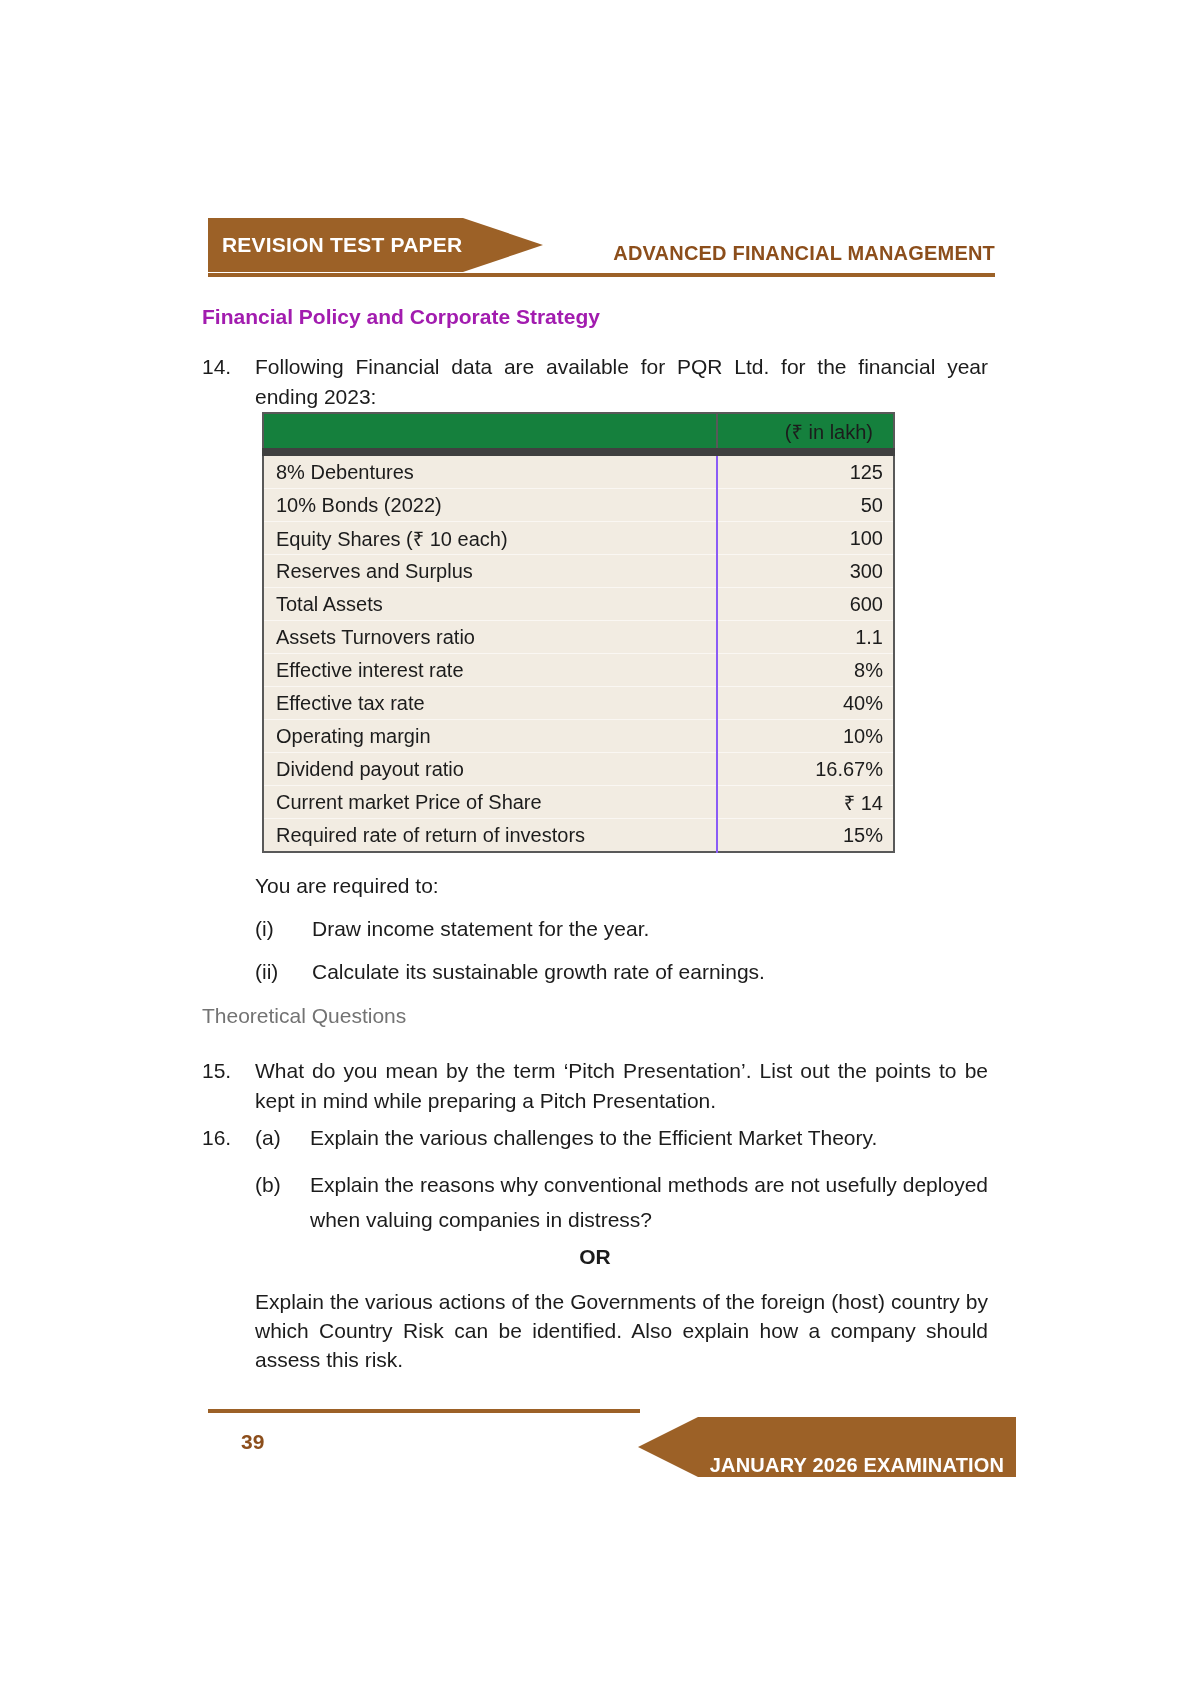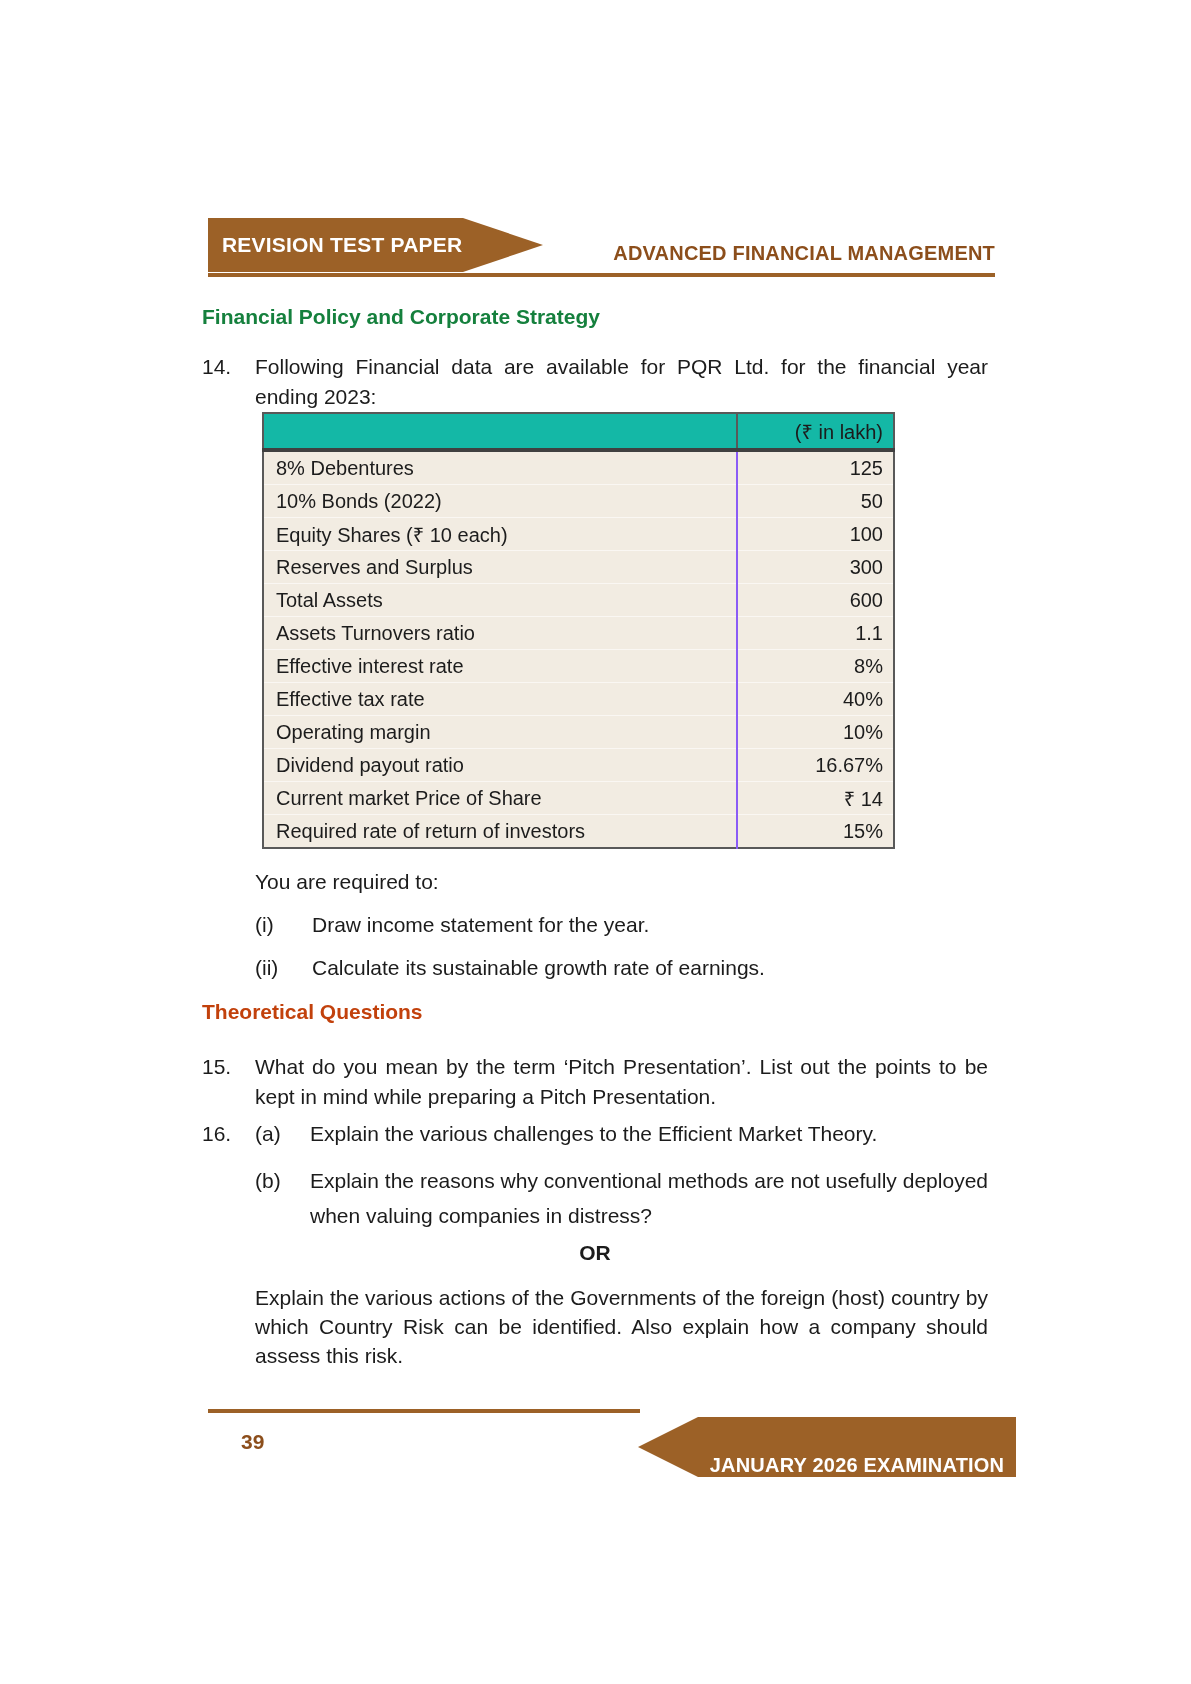--- a/index.html
+++ b/index.html
@@ -19,46 +19,46 @@
     border-left:80px solid #9C6127;
   }
   .hdr-banner .blabel{color:#ffffff;font-weight:bold;font-size:21px;white-space:nowrap;letter-spacing:.2px;}
   .hdr-title{
     position:absolute;top:242px;right:196px;font-size:20px;font-weight:bold;
     color:#8C4E1B;letter-spacing:.2px;white-space:nowrap;
   }
   .hdr-rule{position:absolute;left:208px;top:273px;width:787px;height:4px;background:#9C6127;}
   
   .content{position:absolute;left:202px;top:305px;width:786px;font-size:21px;}
-  .sec-heading{font-size:21px;font-weight:bold;color:#15803d;line-height:24px;margin:0 0 23px 0;}
+  .sec-heading{font-size:21px;font-weight:bold;color:#a21caf;line-height:24px;margin:0 0 23px 0;}
   .qrow{display:flex;}
   .qnum{flex:0 0 53px;}
   .qsub{flex:0 0 55px;}
   .qtext{flex:1;}
   .just{text-align:justify;}
   .q14{line-height:30px;}
   
   table.data{
     border-collapse:collapse;margin:0 0 0 60px;width:633px;
     background:#F2ECE2;border:2px solid #595959;font-size:20px;color:#1c1c1c;
   }
   table.data th{
-    background:#14b8a6;height:34px;font-weight:normal;
-    border-bottom:4px solid #404040;padding:0 10px;
+    background:#15803d;height:34px;font-weight:normal;
+    border-bottom:8px solid #404040;padding:0 20px;
   }
   table.data th.unit{text-align:right;border-left:2px solid #595959;}
   table.data td{height:32px;border-bottom:1px solid rgba(255,255,255,0.6);margin-left:36px;}
   table.data td.lbl{padding:0 10px 0 12px;text-align:left;}
   table.data td.val{padding:0 10px;text-align:right;border-left:2px solid #8b5cf6;}
   table.data tr:last-child td{border-bottom:none;}
   
   .intro{margin:20px 0 0 53px;line-height:26px;}
   .req-item{display:flex;margin:17px 0 0 53px;line-height:26px;}
   .req-item .marker{flex:0 0 57px;}
-  .theo-heading{font-size:21px;font-weight:bold;color:#c2410c;line-height:24px;margin:19px 0 0 0;}
+  .theo-heading{font-size:21px;font-weight:normal;color:#737373;line-height:24px;margin:19px 0 0 0;}
   .q15{margin-top:28px;line-height:30px;}
   .q16a{margin-top:9px;line-height:26px;}
   .q16b{margin-top:16px;line-height:35px;}
   .or-label{margin-top:7px;text-align:center;font-weight:bold;line-height:26px;}
   .or-para{margin:17px 0 0 53px;line-height:29px;}
   
   .ftr-rule{position:absolute;left:208px;top:1409px;width:432px;height:4px;background:#9C6127;}
   .page-num{position:absolute;left:241px;top:1430px;font-size:21px;font-weight:bold;color:#8C4E1B;}
   .ftr-banner{
     position:absolute;left:698px;top:1417px;width:318px;height:60px;

